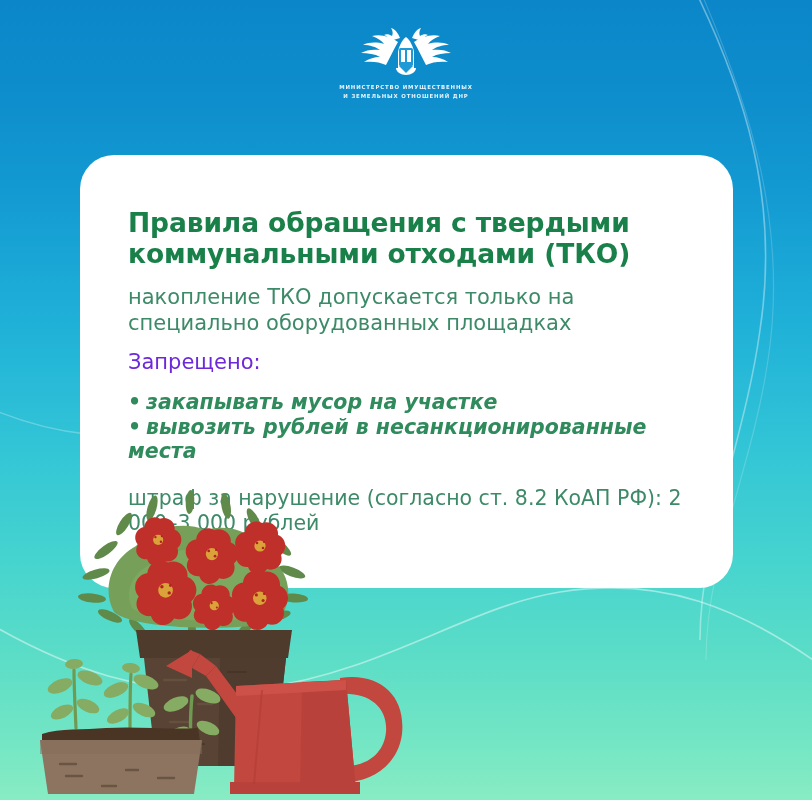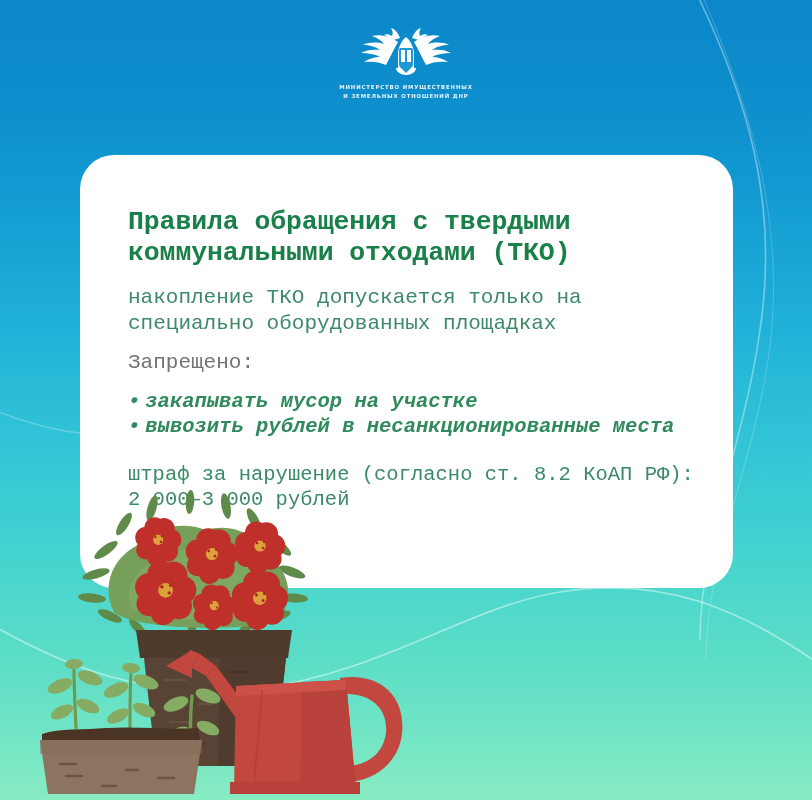--- a/index.html
+++ b/index.html
@@ -75,42 +75,41 @@
     height: 433px;
     background: #ffffff;
     border-radius: 34px;
   }
 
   .card-inner {
     position: absolute;
     left: 48px;
     top: 52px;
     right: 34px;
-    font-family: Liberation Mono, monospace;
   }
 
   .title {
     color: #188048;
     font-weight: bold;
     font-size: 26.5px;
     line-height: 1.17;
     letter-spacing: -0.1px;
     margin: 0 0 16px 0;
   }
 
   .para {
     color: #3d8a68;
     font-size: 21px;
     line-height: 1.22;
     margin: 0 0 18px 0;
   }
   .para.tight { margin-bottom: 14px; }
 
   .ban-label {
-    color: #737373;
+    color: #6d28d9;
     font-size: 21px;
     line-height: 1.22;
     margin: 0 0 14px 0;
   }
 
   .bullets {
     list-style: none;
     margin: 0 0 23px 0;
     padding: 0;
   }

